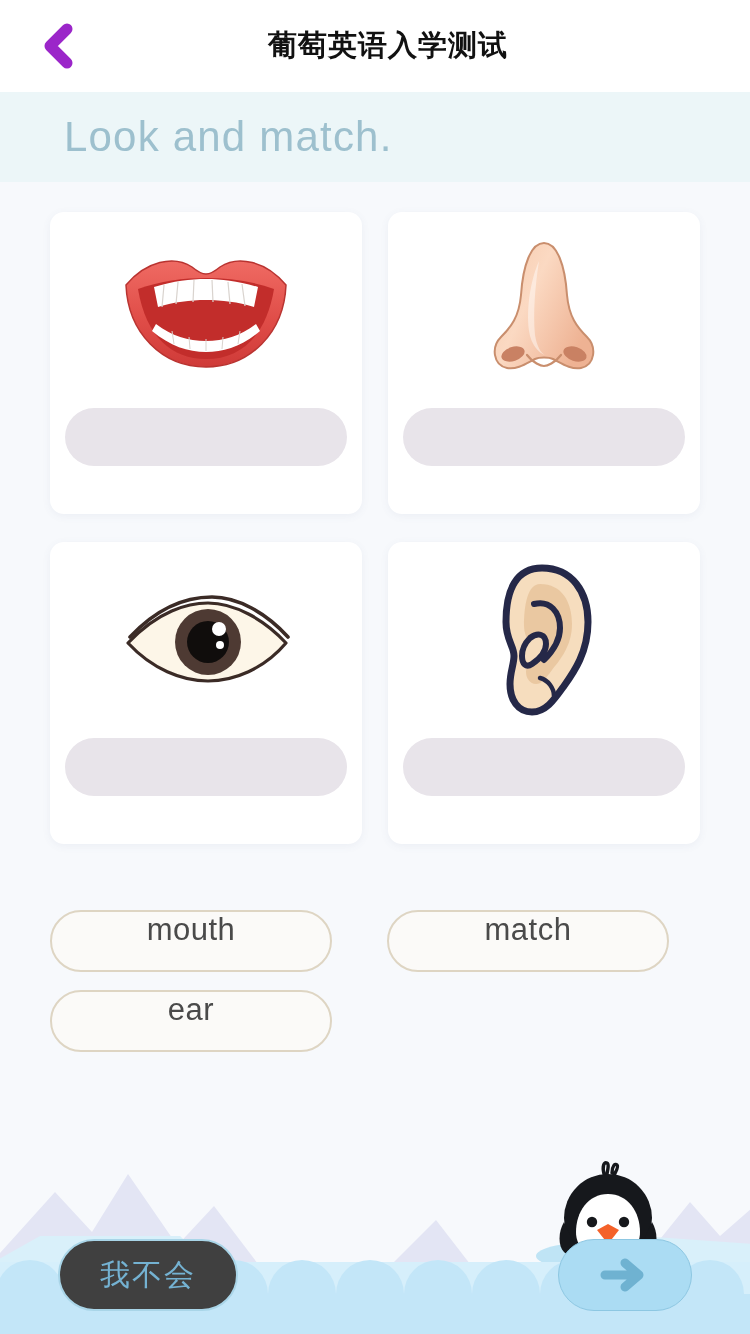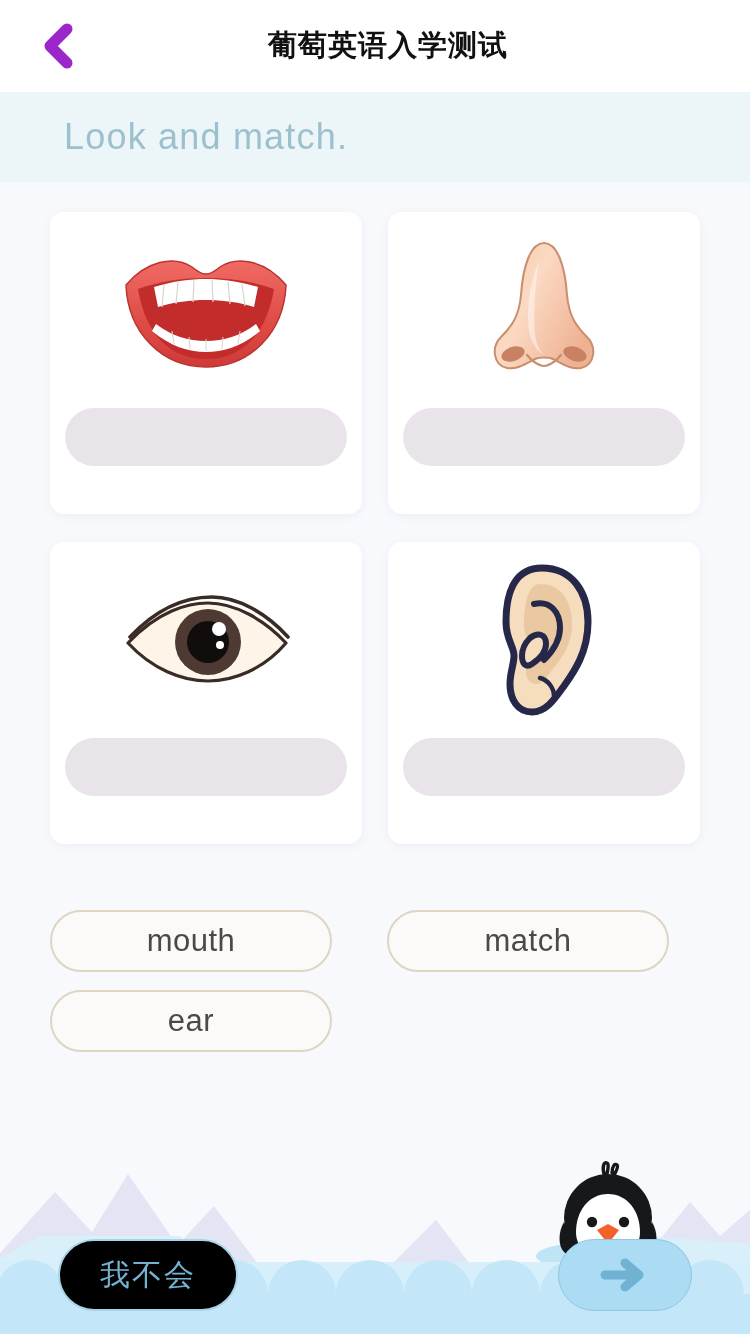--- a/index.html
+++ b/index.html
@@ -47,21 +47,21 @@
   
   .instruction-band {
     height: 90px;
     background: #ecf6f8;
     display: flex;
     align-items: center;
     padding-left: 64px;
     box-sizing: border-box;
   }
   .instruction-text {
-    font-size: 36px;
+    font-size: 42px;
     color: #9dc0ce;
     letter-spacing: 1.2px;
   }
 
   
   .main {
     position: relative;
     padding: 30px 50px 0 50px;
     box-sizing: border-box;
   }
@@ -105,21 +105,20 @@
     column-gap: 55px;
     row-gap: 18px;
     margin-top: 66px;
   }
   .chip {
     height: 62px;
     border-radius: 31px;
     background: #fbfaf8;
     border: 2px solid #ded5c3;
     display: flex;
-    align-items: center;
     justify-content: center;
     cursor: pointer;
     box-sizing: border-box;
   }
   .chip-label {
     font-size: 31px;
     color: #4a4a4a;
     letter-spacing: 0.5px;
   }
 
@@ -146,21 +145,21 @@
     align-items: center;
     justify-content: space-between;
     padding: 0 58px;
     box-sizing: border-box;
     z-index: 5;
   }
   .skip-btn {
     width: 180px;
     height: 72px;
     border-radius: 36px;
-    background: #000000;
+    background: #404040;
     border: 2px solid #a9d5e8;
     display: flex;
     align-items: center;
     justify-content: center;
     cursor: pointer;
     box-sizing: border-box;
   }
   .skip-label {
     font-size: 30px;
     color: #74b2d2;

